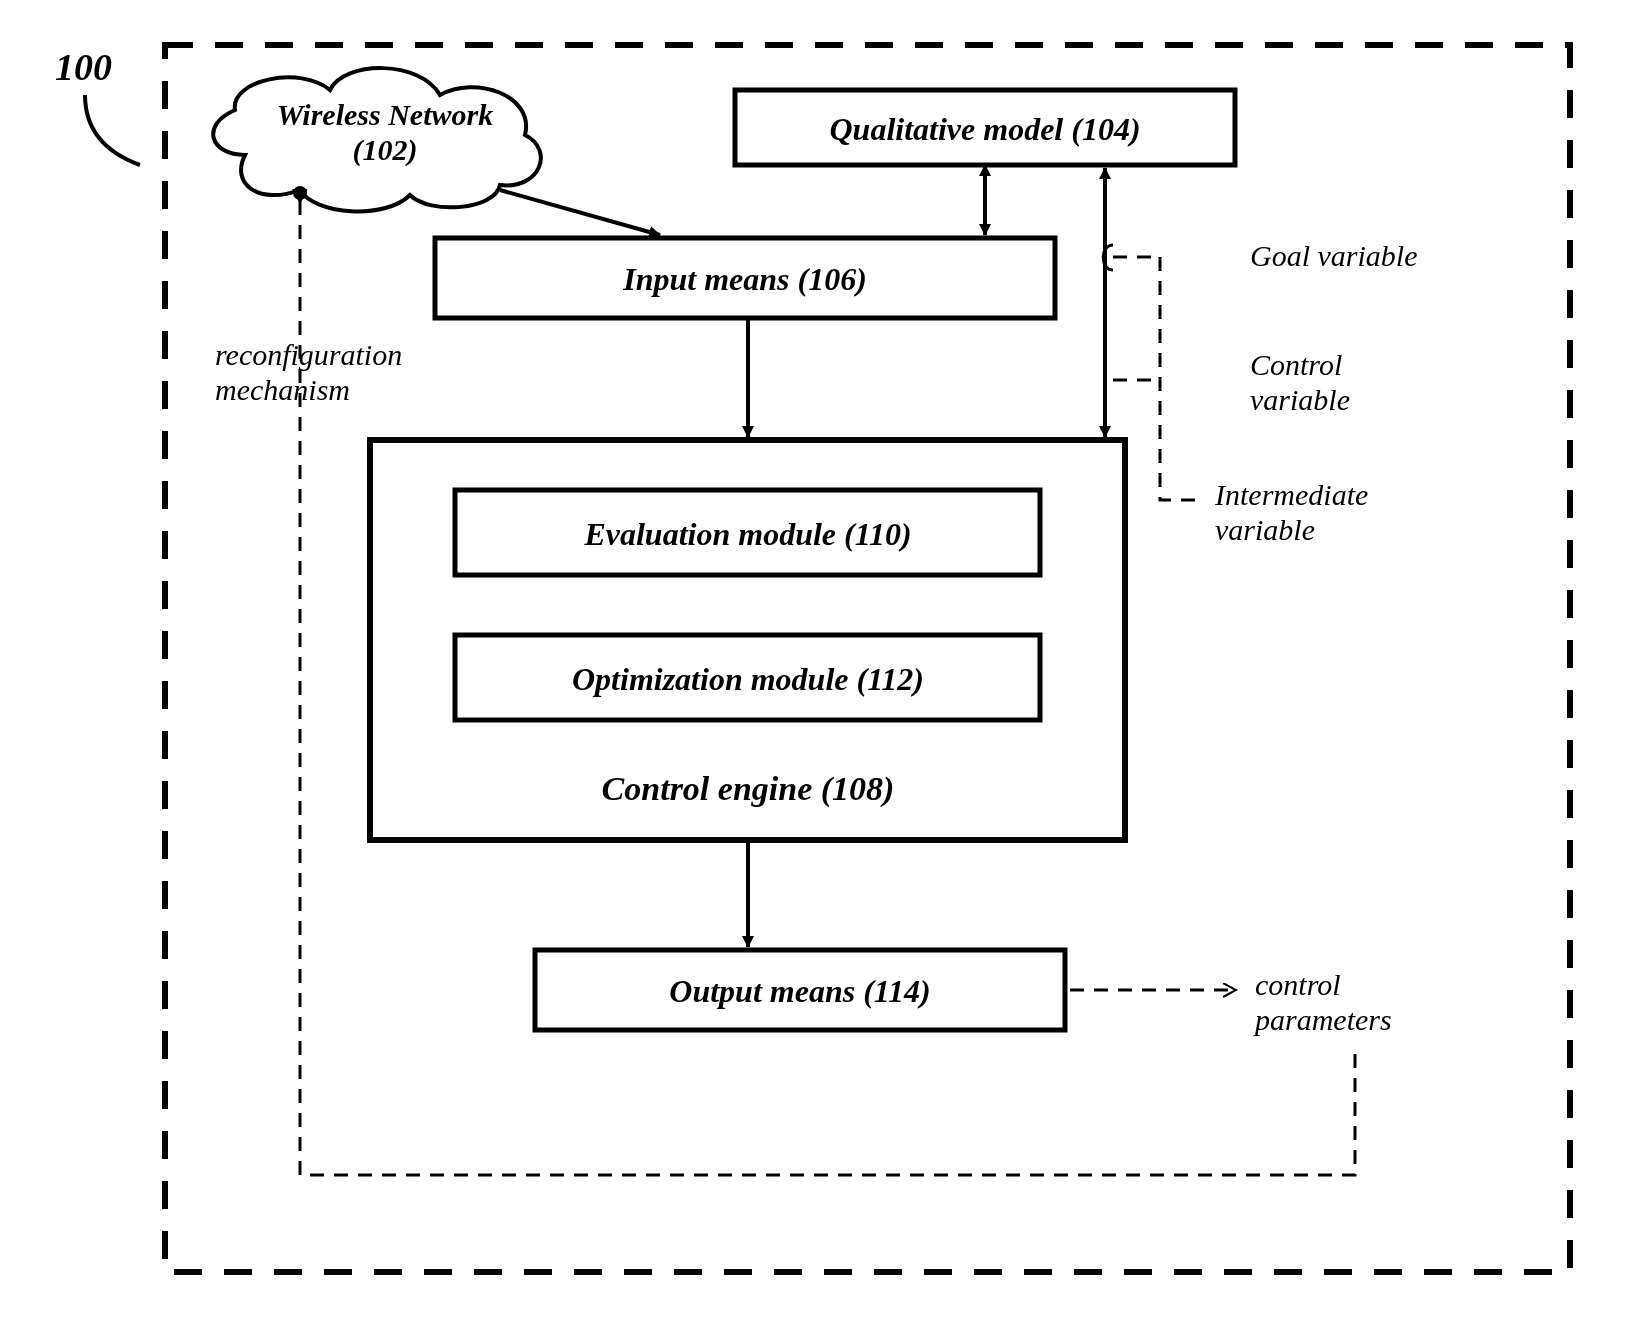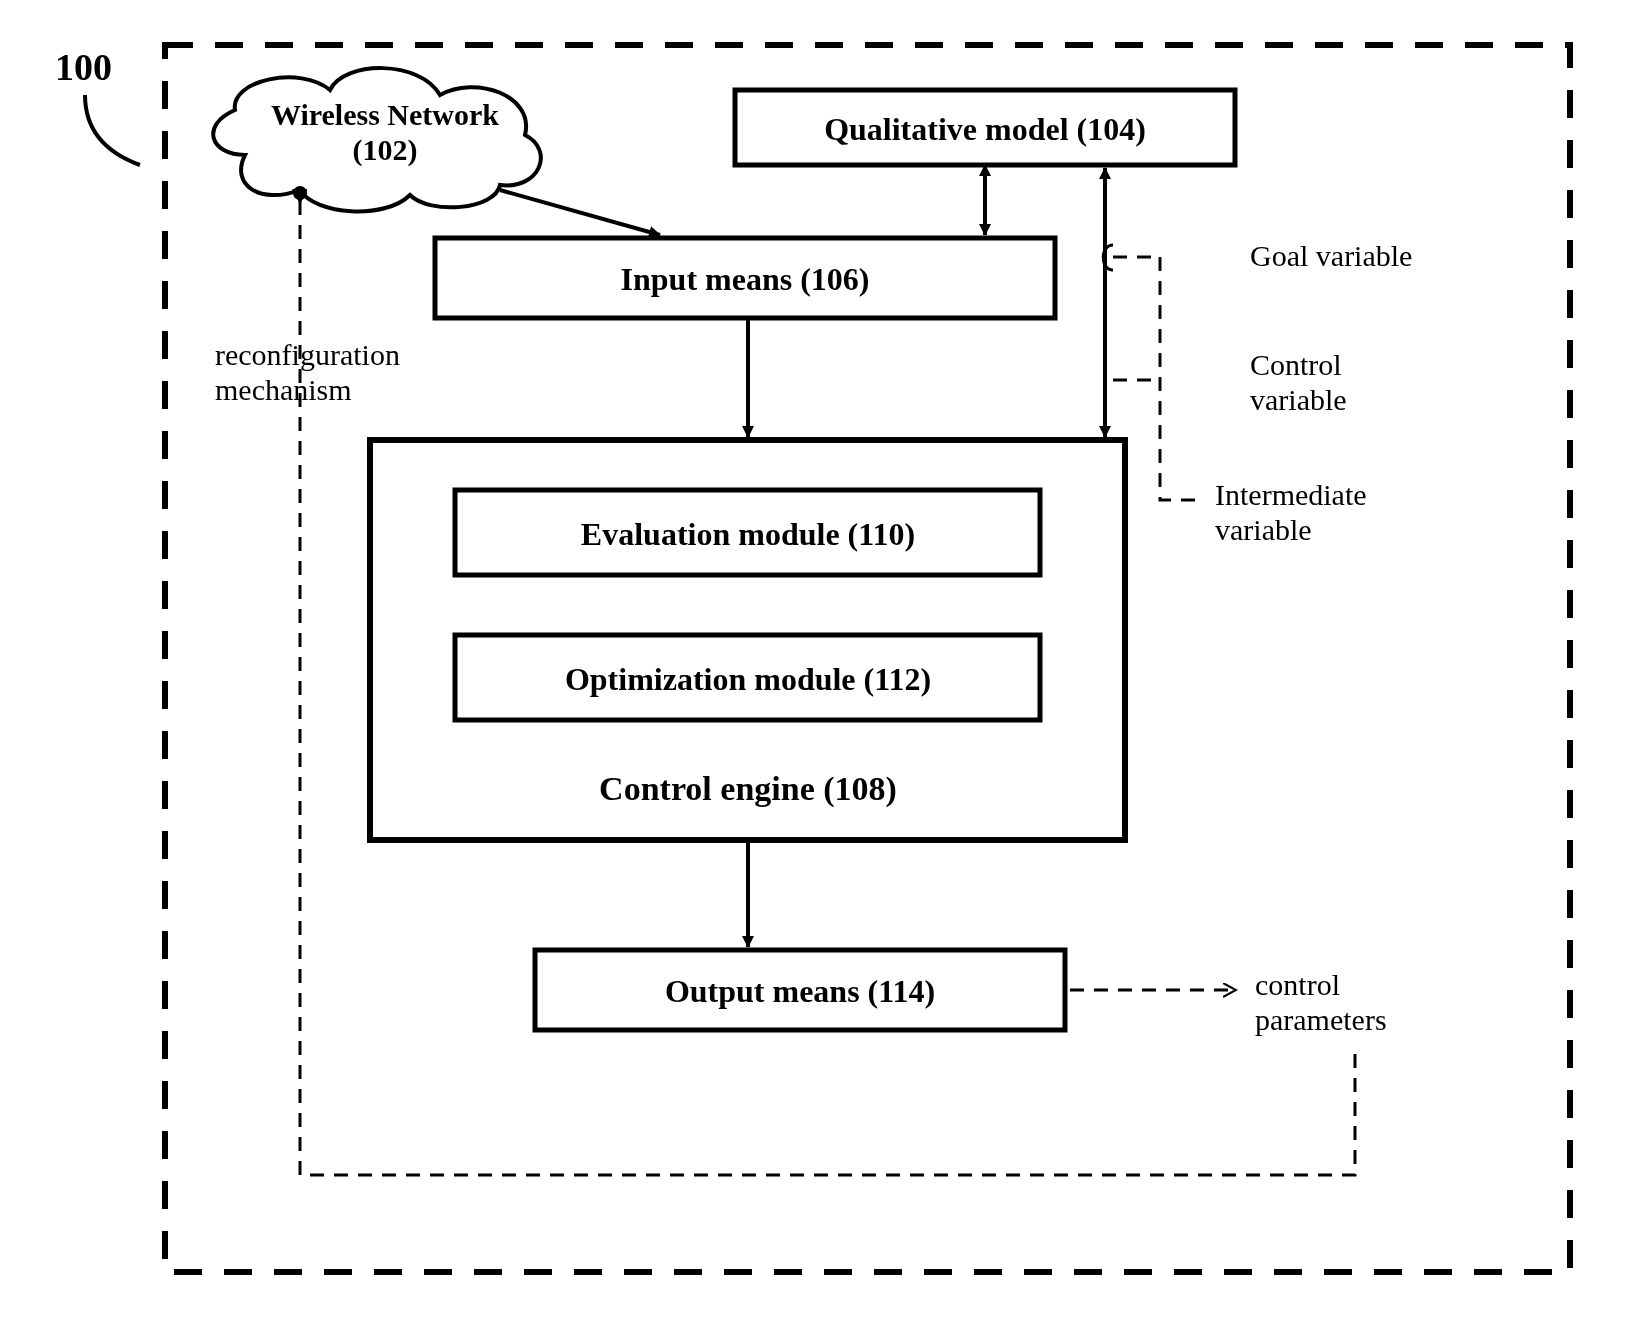--- a/index.html
+++ b/index.html
@@ -8,20 +8,21 @@
     width: 1633px;
     height: 1337px;
     background: #fff;
     font-family: "Times New Roman", Times, serif;
     color: #000;
   }
   .stage {
     position: relative;
     width: 1633px;
     height: 1337px;
+    font-style: italic;
   }
   svg { display: block; }
   text { font-family: "Times New Roman", Times, serif; }
   .bold { font-weight: 700; }
 </style>
 </head>
 <body>
 
 <div class="stage">
 <svg width="1633" height="1337" viewBox="0 0 1633 1337">

